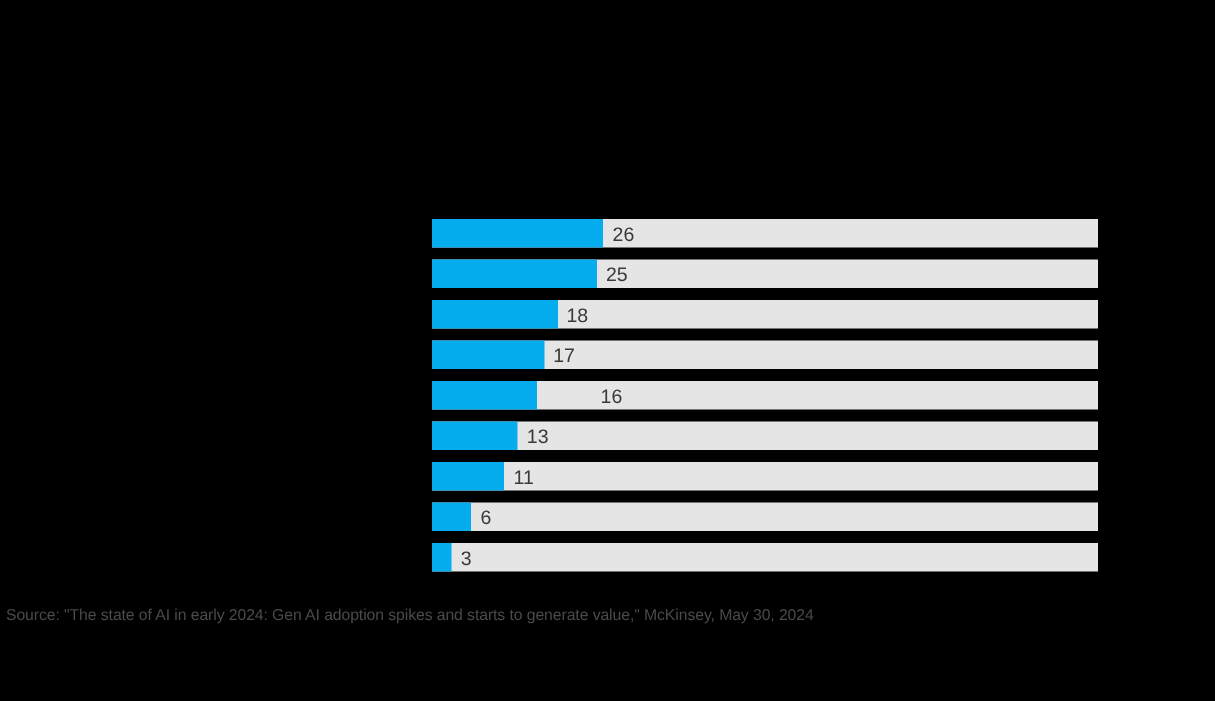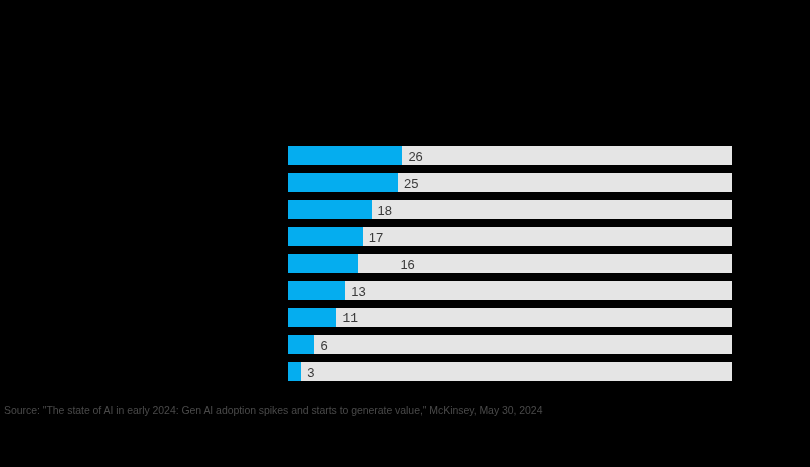--- a/index.html
+++ b/index.html
@@ -102,21 +102,21 @@
     <div class="bar-row" style="background: rgb(229, 229, 229);">
       <div class="bar-fill" style="width: 70.4px; background: rgb(5, 173, 239);"></div>
       <span class="bar-value" style="left: 76.4px; color: rgb(58, 58, 58); margin-left: 36px;">16</span>
     </div>
 
     <div class="bar-row" style="background: rgb(229, 229, 229);">
       <div class="bar-fill" style="width: 57.2px; background: rgb(5, 173, 239);"></div>
       <span class="bar-value" style="left: 63.2px; color: rgb(58, 58, 58);">13</span>
     </div>
 
-    <div class="bar-row" style="background: rgb(229, 229, 229); font-family: Liberation Mono, monospace;">
+    <div class="bar-row" style="background: rgb(229, 229, 229);">
       <div class="bar-fill" style="width: 48.4px; background: rgb(5, 173, 239);"></div>
       <span class="bar-value" style="left: 54.4px; color: rgb(58, 58, 58);">11</span>
     </div>
 
     <div class="bar-row" style="background: rgb(229, 229, 229);">
       <div class="bar-fill" style="width: 26.4px; background: rgb(5, 173, 239);"></div>
       <span class="bar-value" style="left: 32.4px; color: rgb(58, 58, 58);">6</span>
     </div>
 
     <div class="bar-row" style="background: rgb(229, 229, 229);">

